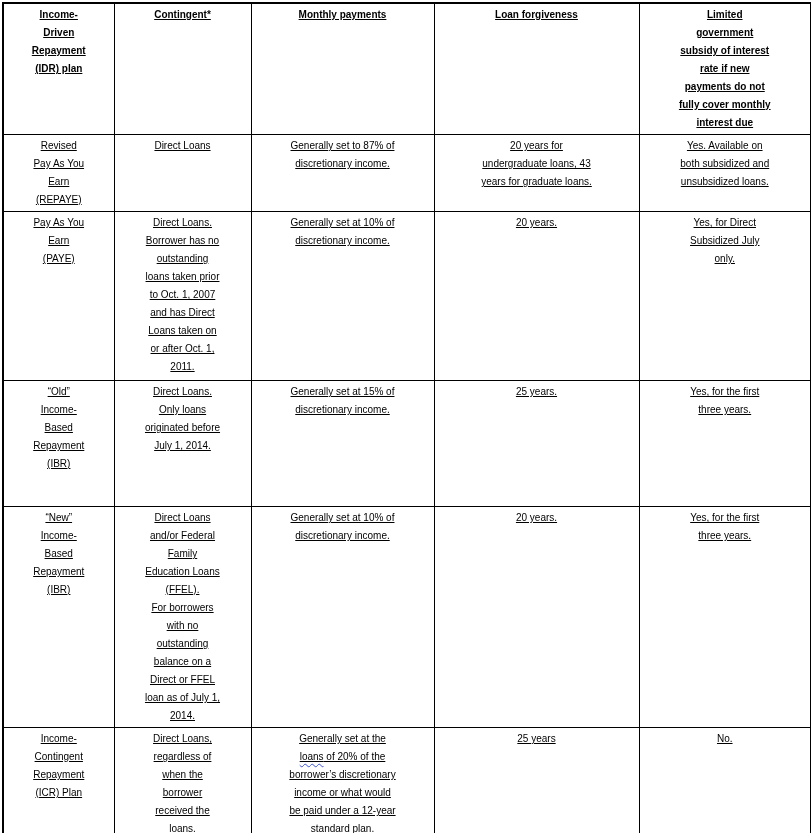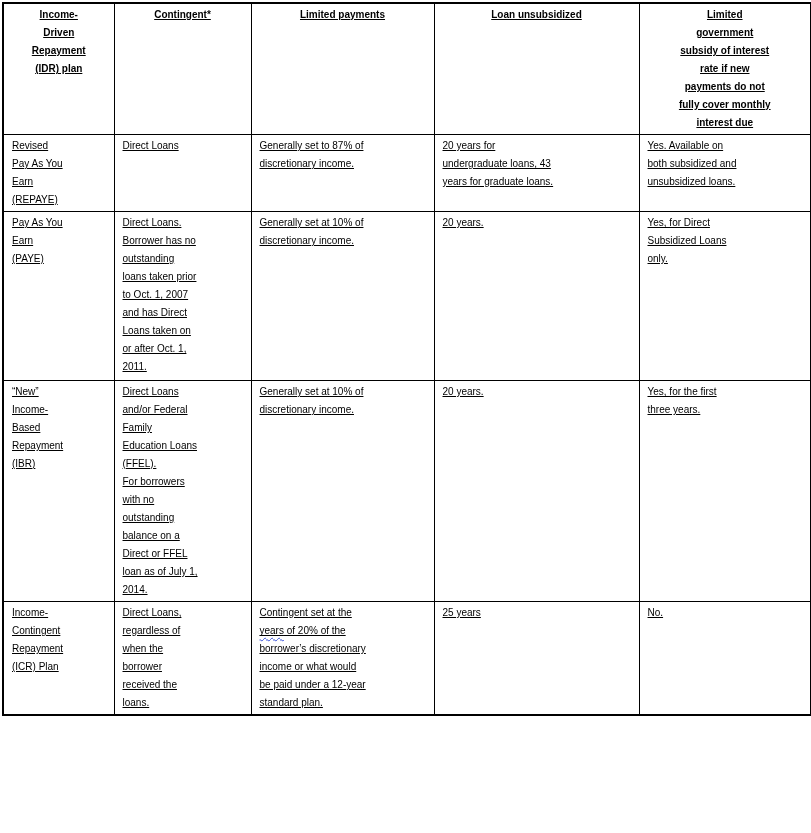--- a/index.html
+++ b/index.html
@@ -31,21 +31,21 @@
     white-space: pre-wrap;
     word-wrap: break-word;
     overflow: hidden;
     text-decoration: underline;
   }
   table.idr th {
     font-weight: bold;
     text-align: center;
   }
   table.idr td {
-    text-align: left;
+    text-align: center;
     font-weight: normal;
   }
   col.c1 { width: 111px; }
   col.c2 { width: 137px; }
   col.c3 { width: 183px; }
   col.c4 { width: 205px; }
   col.c5 { width: 172px; }
   tr.hdr { height: 131px; }
   tr.r0  { height: 72px;  }
   tr.r1  { height: 169px; }
@@ -72,22 +72,22 @@
         <col class="c4">
         <col class="c5">
     </colgroup>
     <thead>
       <tr class="hdr">
         <th>Income-
 Driven
 Repayment
 (IDR) plan</th>
         <th>Contingent*</th>
-        <th>Limited payments</th>
-        <th>Loan unsubsidized</th>
+        <th>Monthly payments</th>
+        <th>Loan forgiveness</th>
         <th>Limited
 government
 subsidy of interest
 rate if new
 payments do not
 fully cover monthly
 interest due</th>
       </tr>
     </thead>
     <tbody>
@@ -116,22 +116,38 @@
 loans taken prior
 to Oct. 1, 2007
 and has Direct
 Loans taken on
 or after Oct. 1,
 2011.</td>
         <td>Generally set at 10% of
 discretionary income.</td>
         <td>20 years.</td>
         <td>Yes, for Direct
-Subsidized Loans
+Subsidized July
 only.</td>
+      </tr>
+      <tr class="r2">
+        <td>“Old”
+Income-
+Based
+Repayment
+(IBR)</td>
+        <td>Direct Loans.
+Only loans
+originated before
+July 1, 2014.</td>
+        <td>Generally set at 15% of
+discretionary income.</td>
+        <td>25 years.</td>
+        <td>Yes, for the first
+three years.</td>
       </tr>
       <tr class="r3">
         <td>“New”
 Income-
 Based
 Repayment
 (IBR)</td>
         <td>Direct Loans
 and/or Federal
 Family
@@ -154,22 +170,22 @@
         <td>Income-
 Contingent
 Repayment
 (ICR) Plan</td>
         <td>Direct Loans,
 regardless of
 when the
 borrower
 received the
 loans.</td>
-        <td><span>Contingent set at the
-</span><span class="squiggle" style="text-decoration-color: rgb(58, 82, 216);">years</span><span> of 20% of the
+        <td><span>Generally set at the
+</span><span class="squiggle" style="text-decoration-color: rgb(58, 82, 216);">loans</span><span> of 20% of the
 borrower’s discretionary
 income or what would
 be paid under a 12-year
 standard plan.</span></td>
         <td>25 years</td>
         <td>No.</td>
       </tr>
     </tbody>
   </table>
 </div>

